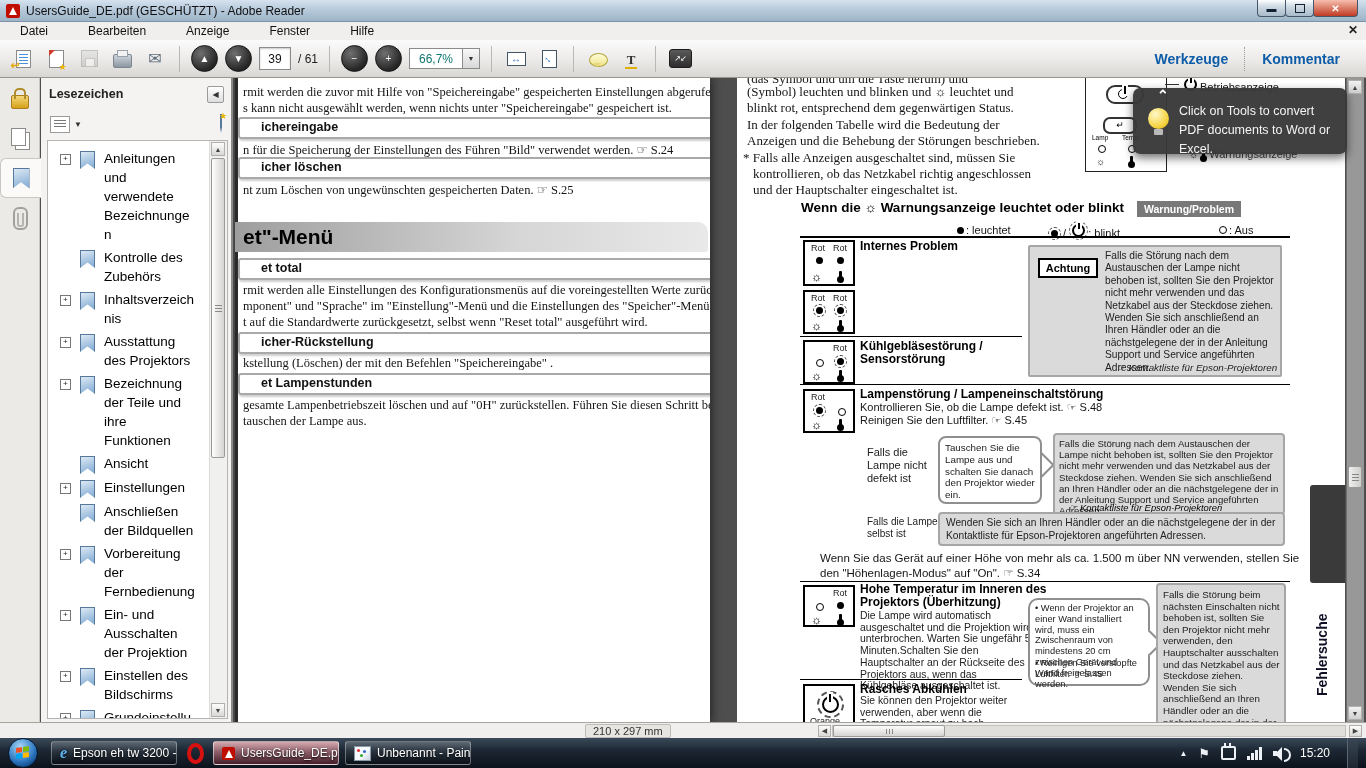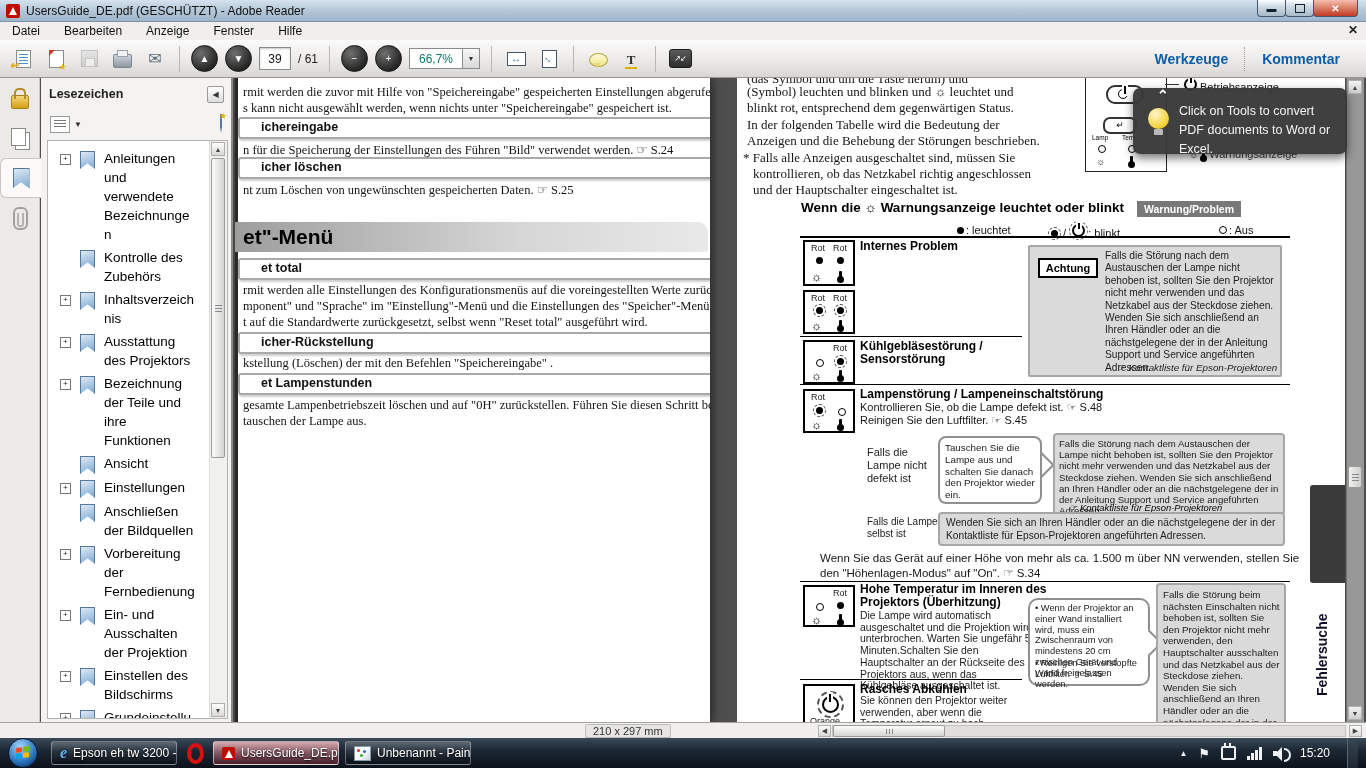--- a/index.html
+++ b/index.html
@@ -11,21 +11,21 @@
   .adobe-logo{width:14px;height:14px;background:#c00d00;border-radius:2px;position:relative;flex:none}
   .adobe-logo::before{content:"";position:absolute;left:3px;top:3px;border-left:4px solid transparent;border-right:4px solid transparent;border-bottom:8px solid #fff}
   .win-title{font-size:12px;color:#101010;margin-left:6px;white-space:nowrap}
   .winbtns{position:absolute;right:8px;top:0;display:flex}
   .wbtn{width:29px;height:17px;border:1px solid #44576b;border-top:none;background:linear-gradient(#fdfeff,#cfdae4 40%,#a9bac9);border-radius:0 0 4px 4px;margin-left:-1px;display:flex;align-items:center;justify-content:center;font-size:10px;color:#123;box-sizing:border-box}
   .wbtn.close{width:45px;background:linear-gradient(#f6beb0,#e08a74 40%,#c03a24);color:#fff;font-weight:bold}
   .maxglyph{width:8px;height:7px;border:1px solid #123}
 
   
   #menubar{position:absolute;top:22px;left:0;width:100%;height:18px;background:#f0efee;border-bottom:1px solid #d6d5d3;display:flex;align-items:center;font-size:12px;color:#111}
-  .menu-item{padding:1px 12px}
+  .menu-item{padding:1px 20px}
   #menu-close{position:absolute;right:8px;top:23px;font-size:12px;font-weight:bold;color:#222}
 
   
   #toolbar{position:absolute;top:40px;left:0;width:100%;height:38px;background:linear-gradient(#fbfbfb,#eceae8 55%,#d9d7d4);border-bottom:1px solid #96958f;display:flex;align-items:center;padding:0 10px;box-sizing:border-box;gap:7px}
   .sep{width:1px;height:26px;background:#b9b8b4;margin:0 4px}
   .tbtn{height:28px;min-width:26px;display:flex;align-items:center;justify-content:center}
   .icon-page{width:13px;height:16px;background:#fff;border:1px solid #8a8a8a;position:relative}
   .icon-page.lines::before{content:"";position:absolute;left:2px;right:2px;top:3px;height:10px;background:repeating-linear-gradient(#4a90d9 0 1px,transparent 1px 3px)}
   .icon-open::after{content:"↩";position:absolute;left:-6px;bottom:-5px;color:#e6a817;font-size:11px;font-weight:bold}
   .icon-create::before{content:"";position:absolute;left:-1px;top:-1px;border-right:6px solid transparent;border-top:6px solid #cf3a2b}

